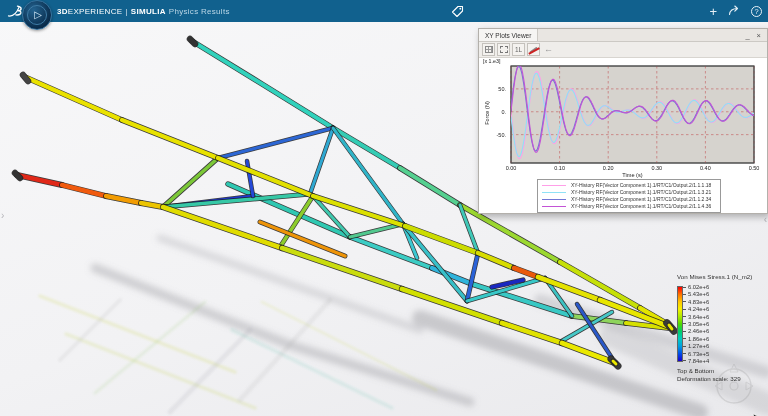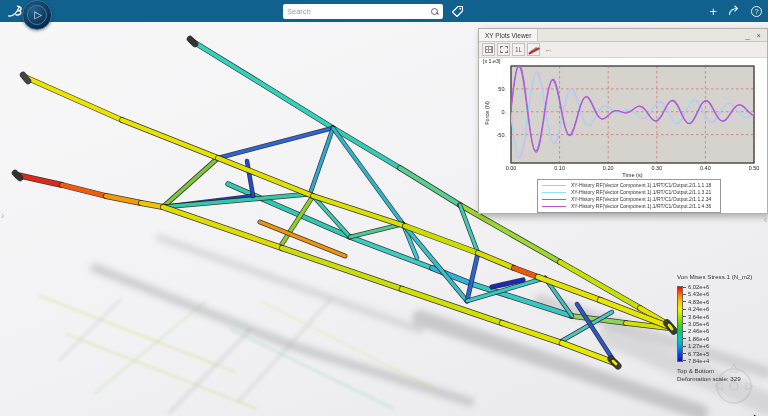--- a/index.html
+++ b/index.html
@@ -79,23 +79,22 @@
     <div class="logo3ds">
       <svg width="18" height="16" viewBox="0 0 22 16">
         <path d="M14,2 C20,3 20,7.5 14,7.5 C20,7.5 20,13.5 12,12.8" stroke="#fff" stroke-width="1.6" fill="none" stroke-linecap="round"></path>
         <path d="M3,14 C8,15 13,10.5 16,3.5" stroke="#fff" stroke-width="1.4" fill="none" stroke-linecap="round"></path>
       </svg>
     </div>
     <div class="compass">
       <div class="compass-ring"></div>
       <span class="compass-play">▷</span>
     </div>
-    <div class="search">
-      <input type="text" placeholder="Search" style="">
-      <span class="mag"></span>
+    <div class="titleblock">
+      <span class="bold">3D</span><span>EXPERIENCE</span><span class="sep">|</span><span class="bold">SIMULIA</span><span class="sub">Physics Results</span>
     </div>
     <div class="tag-btn">
       <svg width="13" height="13" viewBox="0 0 13 13">
         <path d="M1.5,7 L7,1.5 L11.5,1.5 L11.5,6 L6,11.5 Z" stroke="#fff" stroke-width="1.1" fill="none" stroke-linejoin="round"></path>
         <circle cx="9.3" cy="3.7" r="0.9" fill="#fff"></circle>
       </svg>
     </div>
     <div class="right-icons">
       <span class="plus">+</span>
       <span>

